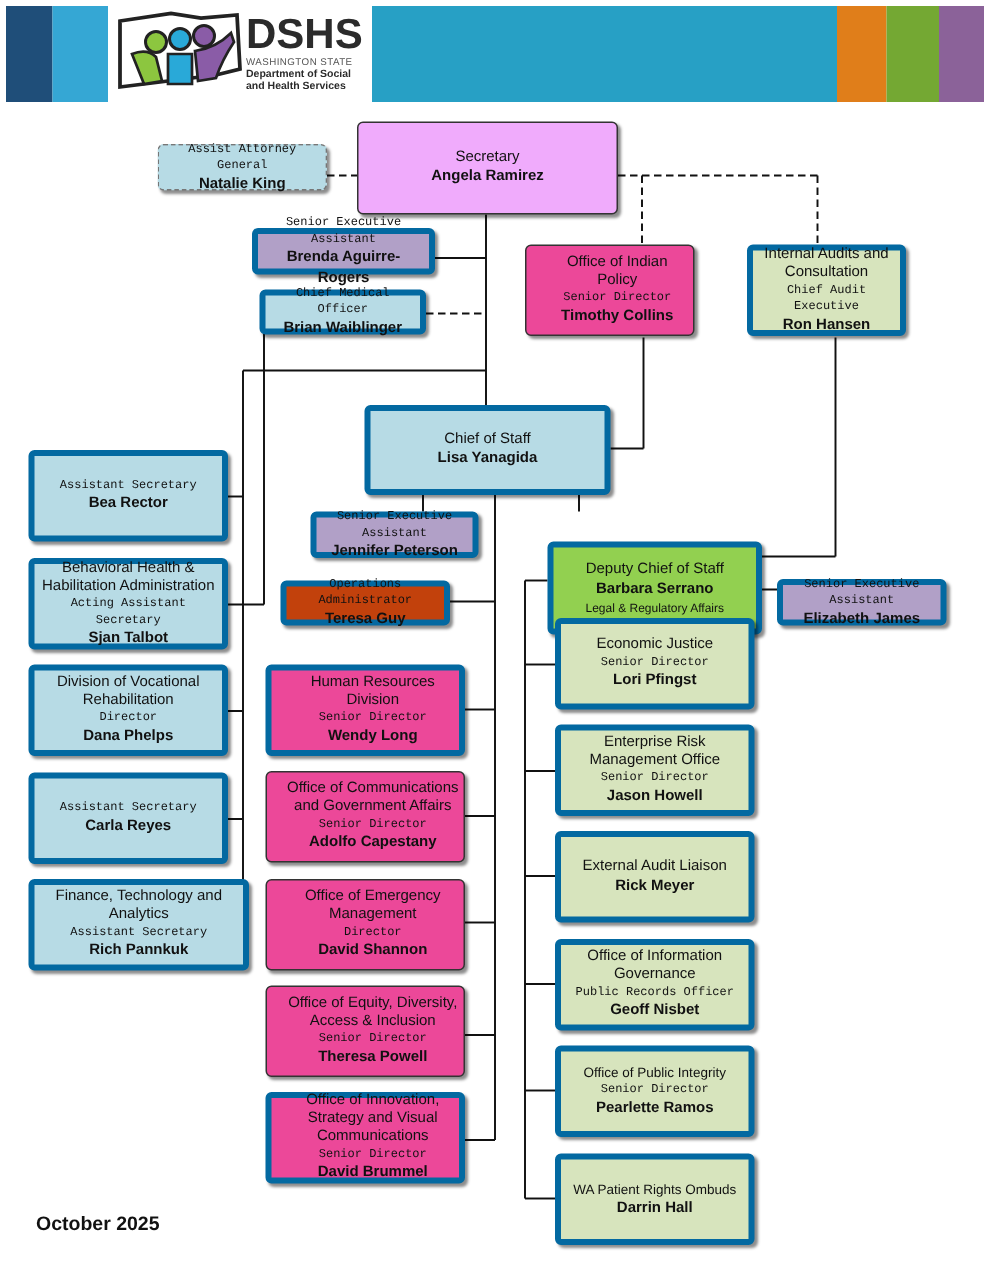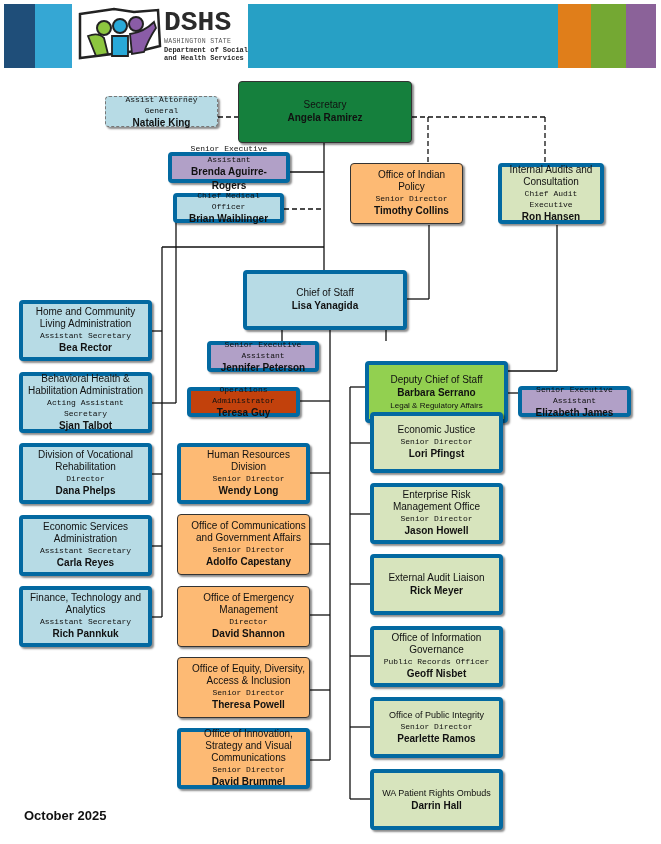--- a/index.html
+++ b/index.html
@@ -1,38 +1,38 @@
 <!DOCTYPE html>
 <html><head>
 <meta charset="utf-8">
 <style>
   html, body { margin: 0; padding: 0; background: #ffffff; }
   body { width: 661px; height: 844px; position: relative; overflow: hidden;
          font-family: "Liberation Sans", sans-serif; color: #111; }
   .banner { position: absolute; top: 4px; left: 4px; width: 652px; height: 64px; }
   .band { position: absolute; top: 0; height: 64px; }
-  .logo-box { position: absolute; left: 68px; top: 0; width: 176px; height: 64px; background: #fff; font-family: Liberation Mono, monospace; }
+  .logo-box { position: absolute; left: 68px; top: 0; width: 176px; height: 64px; background: #fff; }
   .logo-text { position: absolute; left: 92px; top: 4px; font-weight: bold; font-size: 28px; letter-spacing: 0px; color: #2b2b2b; line-height: 30px; }
   .logo-sub1 { position: absolute; left: 92px; top: 34px; font-size: 6.5px; color: #555; letter-spacing: 0.3px; }
   .logo-sub2 { position: absolute; left: 92px; top: 42px; font-size: 7px; font-weight: bold; color: #2b2b2b; line-height: 8px; }
   svg.lines { position: absolute; left: 0; top: 0; width: 661px; height: 844px; }
   .box { position: absolute; box-sizing: border-box; border: 4px solid #0369a1; border-radius: 4px;
          box-shadow: 2px 2px 2px rgba(0,0,0,0.45); display: flex; flex-direction: column;
          align-items: center; justify-content: center; text-align: center; padding: 2px 3px; }
   .box.dark { border: 1.5px solid #333; }
   .box .unit { font-size: 10px; line-height: 12px; }
   .box .role { font-size: 8px; line-height: 11px; font-family: Liberation Mono, monospace; }
   .box .name { font-size: 10px; font-weight: bold; line-height: 14px; }
   .box .note { font-size: 8px; line-height: 11px; }
   .secretary .unit, .secretary .name { font-size: 10px; }
   .blue { background: #b7dbe5; }
-  .teal { background: #15803d; }
+  .teal { background: #f0abfc; }
   .purple { background: #b1a0c7; }
   .lav { background: #c2410c; }
-  .pink { background: #fdba74; padding-left: 13px; }
+  .pink { background: #ec4899; padding-left: 13px; }
   .sage { background: #d7e4bd; }
   .lime { background: #92d050; margin-top: 20px; }
   .dashed { border: 1.5px dashed #777; }
   .footer { position: absolute; left: 24px; top: 808px; font-size: 13px; font-weight: bold; color: #111; }
 </style>
 </head>
 <body>
 
 <div class="banner">
   <div class="band" style="left:0;width:31px;background:#1f4e79"></div>
@@ -165,40 +165,38 @@
   <div class="role">Senior Executive Assistant</div>
   <div class="name">Elizabeth James</div>
 </div>
 
 <div class="box lav" style="left:187px;top:387px;width:113px;height:30px">
   <div class="role">Operations Administrator</div>
   <div class="name">Teresa Guy</div>
 </div>
 
 <div class="box blue" style="left:19px;top:300px;width:133px;height:61px">
-  <div class="unit">Home and Community Living Administration</div>
   <div class="role">Assistant Secretary</div>
   <div class="name">Bea Rector</div>
 </div>
 <div class="box blue" style="left:19px;top:372px;width:133px;height:61px">
   <div class="unit">Behavioral Health &amp; Habilitation Administration</div>
   <div class="role">Acting Assistant Secretary</div>
   <div class="name">Sjan Talbot</div>
 </div>
 <div class="box blue" style="left:19px;top:443px;width:133px;height:61px">
   <div class="unit">Division of Vocational Rehabilitation</div>
   <div class="role">Director</div>
   <div class="name">Dana Phelps</div>
 </div>
 <div class="box blue" style="left:19px;top:515px;width:133px;height:61px">
-  <div class="unit">Economic Services Administration</div>
   <div class="role">Assistant Secretary</div>
   <div class="name">Carla Reyes</div>
 </div>
-<div class="box blue" style="left:19px;top:586px;width:133px;height:61px">
+<div class="box blue" style="left:19px;top:586px;width:147px;height:61px">
   <div class="unit">Finance, Technology and Analytics</div>
   <div class="role">Assistant Secretary</div>
   <div class="name">Rich Pannkuk</div>
 </div>
 
 <div class="box pink" style="left:177px;top:443px;width:133px;height:61px">
   <div class="unit">Human Resources Division</div>
   <div class="role">Senior Director</div>
   <div class="name">Wendy Long</div>
 </div>

